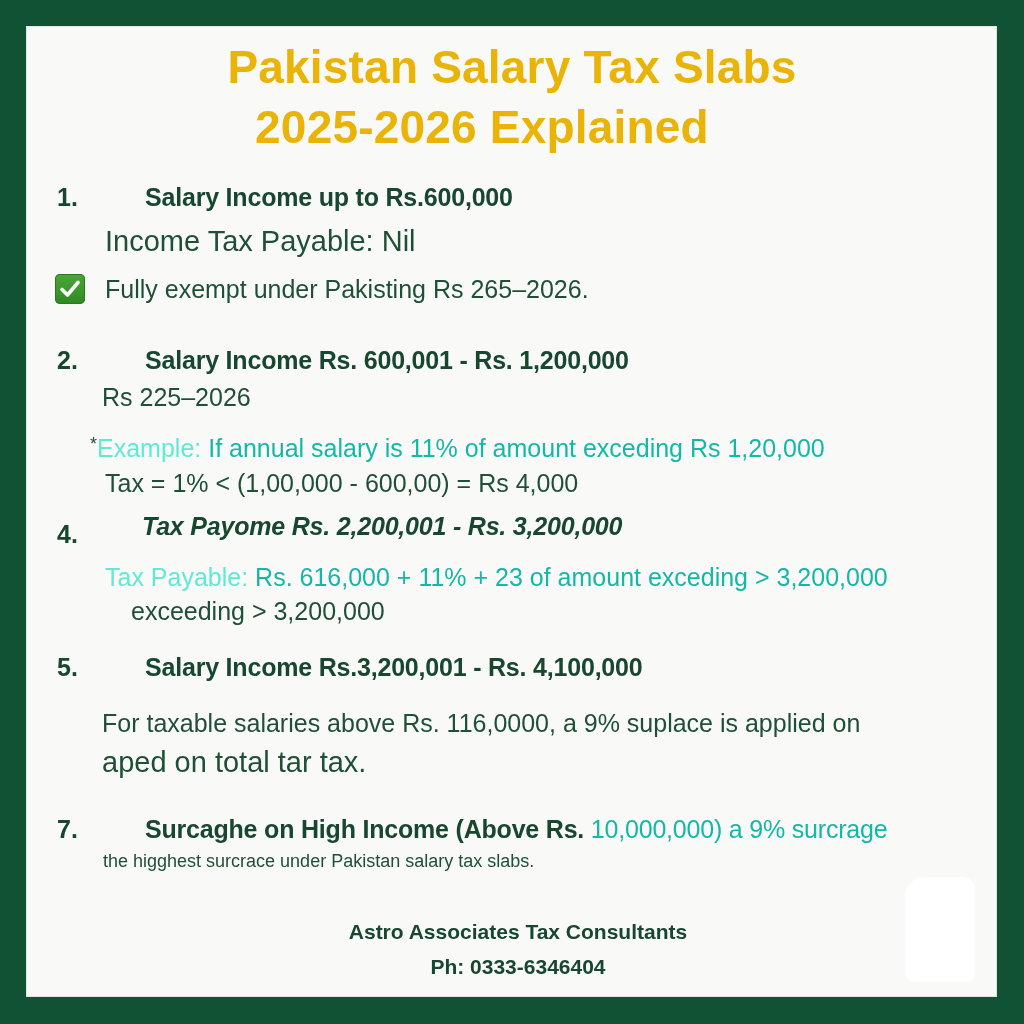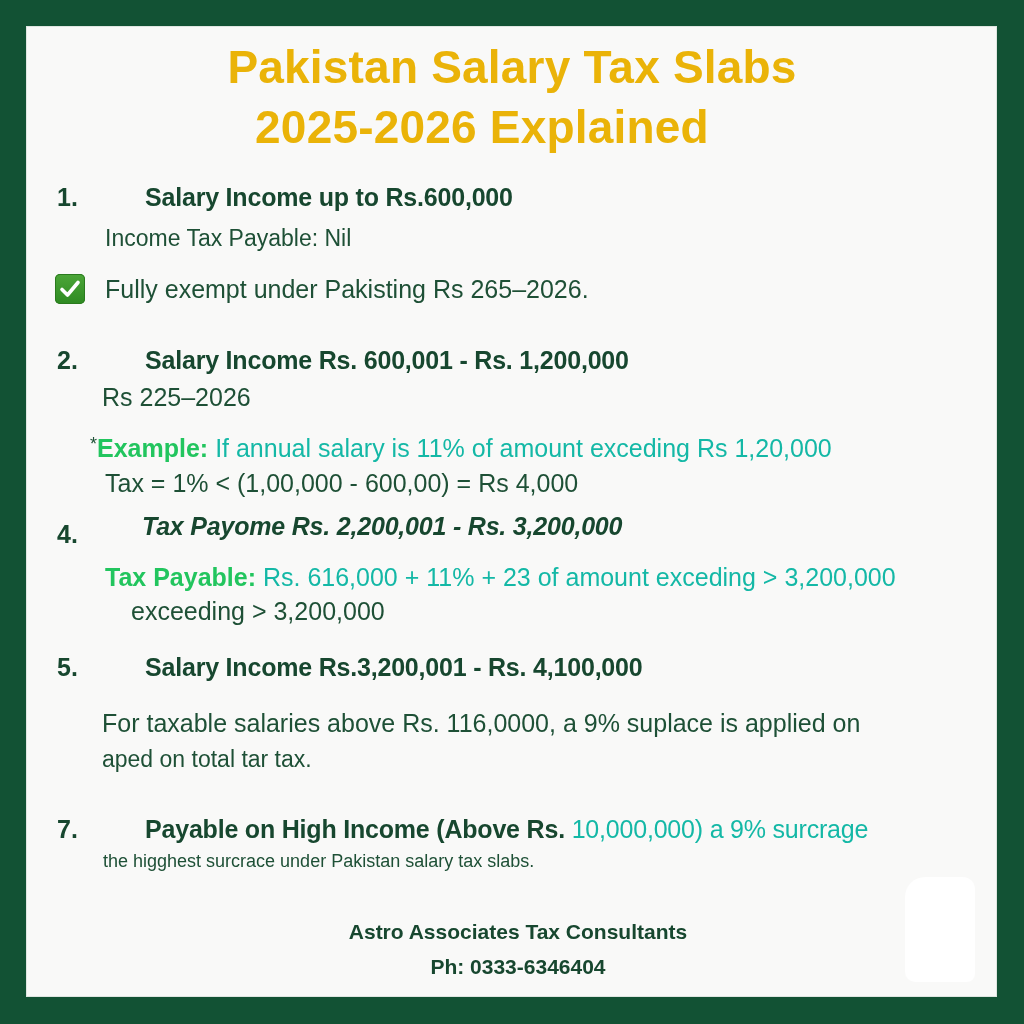--- a/index.html
+++ b/index.html
@@ -44,25 +44,25 @@
       color: #17472f;
     }
     .head {
       font-weight: bold;
       font-size: 25px;
       color: #17472f;
       letter-spacing: -0.2px;
       margin-left: 40px;
     }
     .body {
-      font-size: 23px;
+      font-size: 29px;
       color: #1e5036;
     }
     .body.lg { font-size: 25px; }
-    .bold { font-weight: bold; color: #22c55e; text-align: right; }
+    .bold { font-weight: normal; color: #5eead4; text-align: right; }
     .reg { font-weight: normal; color: #14b8a6; }
 
     .check {
       position: absolute;
       left: 55px;
       top: 274px;
       width: 30px;
       height: 30px;
       border-radius: 5px;
       background: linear-gradient(#4ca638, #2e8a22);
@@ -126,20 +126,20 @@
 </div>
 <div class="abs body lg" style="left:103px; top:597px;margin-left:28px;">exceeding &gt; 3,200,000</div>
 
 <div class="abs num" style="left:57px; top:653px;">5.</div>
 <div class="abs head" style="left:105px; top:653px;">Salary Income Rs.3,200,001 - Rs. 4,100,000</div>
 <div class="abs body lg" style="left:102px; top:709px;">For taxable salaries above Rs. 116,0000, a   9% suplace is applied on</div>
 <div class="abs body" style="left:102px; top:746px;">aped on total tar tax.</div>
 
 <div class="abs num" style="left:57px; top:815px;">7.</div>
 <div class="abs head" style="left:105px; top:815px;">
-  <span>Payable on High Income (Above Rs.</span><span class="reg" style="font-size:25px;"> 10,000,000) a 9% surcrage</span>
+  <span>Surcaghe on High Income (Above Rs.</span><span class="reg" style="font-size:25px;"> 10,000,000) a 9% surcrage</span>
 </div>
 <div class="abs body" style="left:103px; top:851px; font-size:18px;">the higghest surcrace under Pakistan salary tax slabs.</div>
 
 <div class="smudge"></div>
 
 <div class="footer l1">Astro Associates Tax Consultants</div>
 <div class="footer l2">Ph: 0333-6346404</div>
 
 </body></html>

